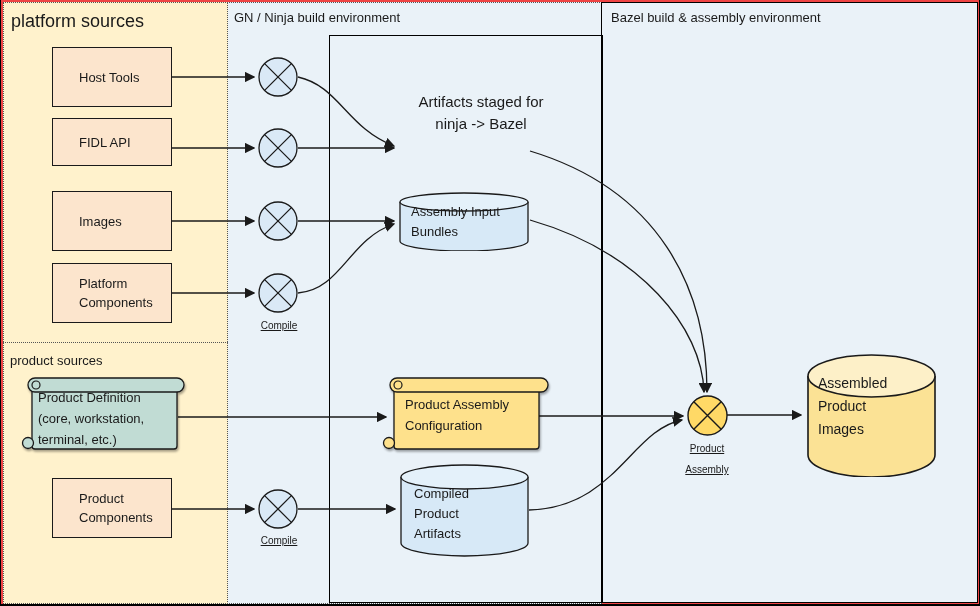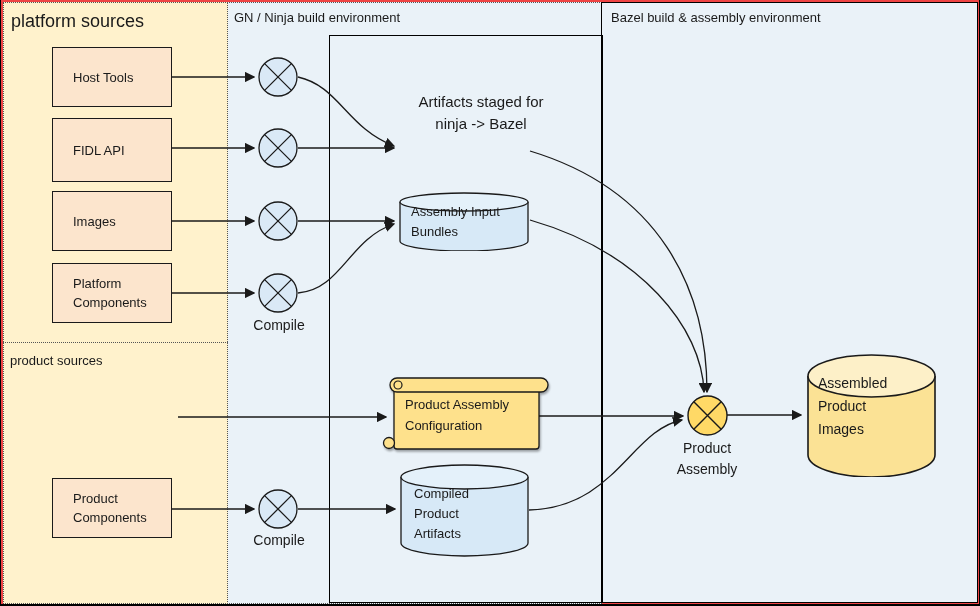--- a/index.html
+++ b/index.html
@@ -11,27 +11,27 @@
     box-sizing:border-box;
   }
   .abs{position:absolute;}
   .pre{white-space:pre-line;}
   .panel-yellow{background:#fff2cc; border:1px dotted #555;}
   .panel-blue{background:#eaf2f8; border:1px dotted #555; border-right:none;}
   .panel-bazel{background:#eaf2f8; border:1.5px solid #000;}
   .inner-box{border:1.2px solid #000;}
   .src-box{
     background:#fce5cd; border:1px solid #1a1a1a;
-    display:flex; align-items:center; padding-left:20px; box-sizing:border-box;
+    display:flex; align-items:center; padding-left:26px; box-sizing:border-box;
     font-size:13px; line-height:19px;
   }
   .sec-title-lg{font-size:18px;}
   .sec-title{font-size:13px;}
   .staging-title{font-size:15px; line-height:22px; text-align:center;}
-  .lbl{font-size:14px; line-height:21px;}
+  .lbl{font-size:10px; line-height:21px;text-decoration:underline;}
   .lbl-center{text-align:center;}
   .cyl-label{position:absolute; font-size:13px; line-height:20px; white-space:pre-line;}
   .cyl-label-lg{font-size:14px; line-height:23px;}
   .scroll-shadow{filter:drop-shadow(1.5px 2px 1px rgba(0,0,0,0.35));}
   svg{display:block;}
 </style>
 </head>
 <body>
 
 <div id="canvas">
@@ -73,21 +73,21 @@
       <path d="M528,510 C614,508 630,430 681,420" marker-end="url(#arw)"></path>
 
       <path d="M529,151 C658,190 706,288 706,392" marker-end="url(#arw)"></path>
       <path d="M529,220 C640,252 701,328 703,392" marker-end="url(#arw)"></path>
 
       <path d="M726,415 L800,415" marker-end="url(#arw)"></path>
     </g>
   </svg>
 
   <div class="abs src-box pre" style="left:51px; top:47px;  width:120px; height:60px;">Host Tools</div>
-  <div class="abs src-box pre" style="left:51px; top:118px; width:120px; height:64px;">FIDL API</div>
+  <div class="abs src-box pre" style="left:51px; top:118px; width:120px; height:48px;">FIDL API</div>
   <div class="abs src-box pre" style="left:51px; top:191px; width:120px; height:60px;">Images</div>
   <div class="abs src-box pre" style="left:51px; top:263px; width:120px; height:60px;">Platform
 Components</div>
   <div class="abs src-box pre" style="left:51px; top:478px; width:120px; height:60px;">Product
 Components</div>
 
   <svg class="abs" style="left:257px; top:57px;" width="40" height="40">
     <circle cx="20" cy="20" r="19" fill="#dae9f6" stroke="#1a1a1a" stroke-width="1.3"></circle>
     <path d="M6.6,6.6 L33.4,33.4 M33.4,6.6 L6.6,33.4" stroke="#1a1a1a" stroke-width="1.3"></path>
   </svg>
@@ -133,20 +133,31 @@
   <div class="abs" style="left:806px; top:354px; width:129px; height:123px;">
     <svg width="129" height="123">
       <path d="M1 22 v79 a63.5 22 0 0 0 127 0 v-79" fill="#fbe295" stroke="#1a1a1a" stroke-width="1.6"></path>
       <ellipse cx="64.5" cy="22" rx="63.5" ry="21" fill="#fdf0c8" stroke="#1a1a1a" stroke-width="1.6"></ellipse>
     </svg>
     <span class="cyl-label cyl-label-lg" style="left:11px; top:18px;">Assembled
 Product
 Images</span>
   </div>
 
+  <div class="abs" style="left:19px; top:376px; width:166px; height:80px;">
+    <svg class="scroll-shadow" width="166" height="80">
+      <rect x="12" y="9" width="145" height="64" rx="3" fill="#c1dcd4" stroke="#1a1a1a" stroke-width="1.3"></rect>
+      <circle cx="8" cy="67" r="5.5" fill="#c1dcd4" stroke="#1a1a1a" stroke-width="1.3"></circle>
+      <rect x="8" y="2" width="156" height="14" rx="7" fill="#c1dcd4" stroke="#1a1a1a" stroke-width="1.3"></rect>
+      <circle cx="16" cy="9" r="4" fill="#c1dcd4" stroke="#1a1a1a" stroke-width="1.2"></circle>
+    </svg>
+    <span class="cyl-label" style="left:18px; top:11px; line-height:21px;">Product Definition
+(core, workstation,
+terminal, etc.)</span>
+  </div>
 
   <div class="abs" style="left:379px; top:376px; width:170px; height:78px;">
     <svg class="scroll-shadow" width="170" height="78">
       <rect x="14" y="9" width="145" height="64" rx="3" fill="#fee18c" stroke="#1a1a1a" stroke-width="1.3"></rect>
       <circle cx="9" cy="67" r="5.5" fill="#fee18c" stroke="#1a1a1a" stroke-width="1.3"></circle>
       <rect x="10" y="2" width="158" height="14" rx="7" fill="#fee18c" stroke="#1a1a1a" stroke-width="1.3"></rect>
       <circle cx="18" cy="9" r="4" fill="#fee18c" stroke="#1a1a1a" stroke-width="1.2"></circle>
     </svg>
     <span class="cyl-label" style="left:25px; top:18px; line-height:21px;">Product Assembly
 Configuration</span>

